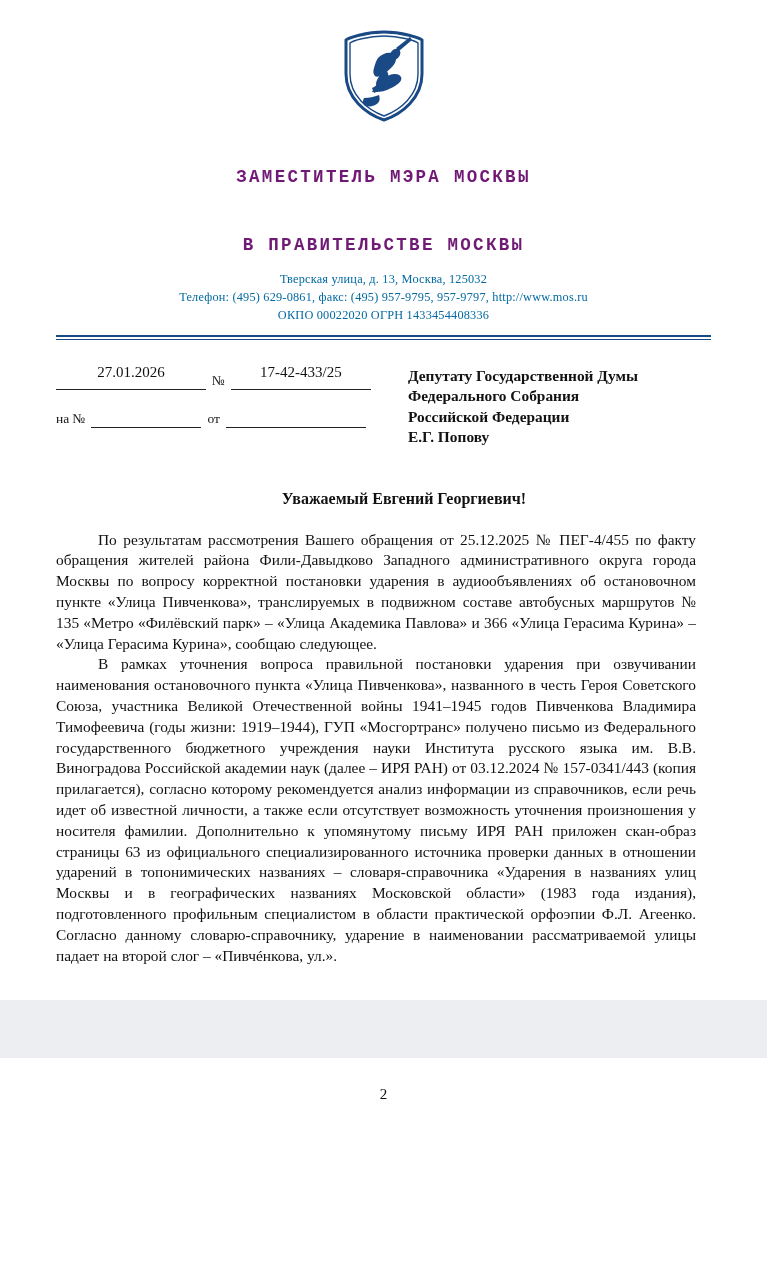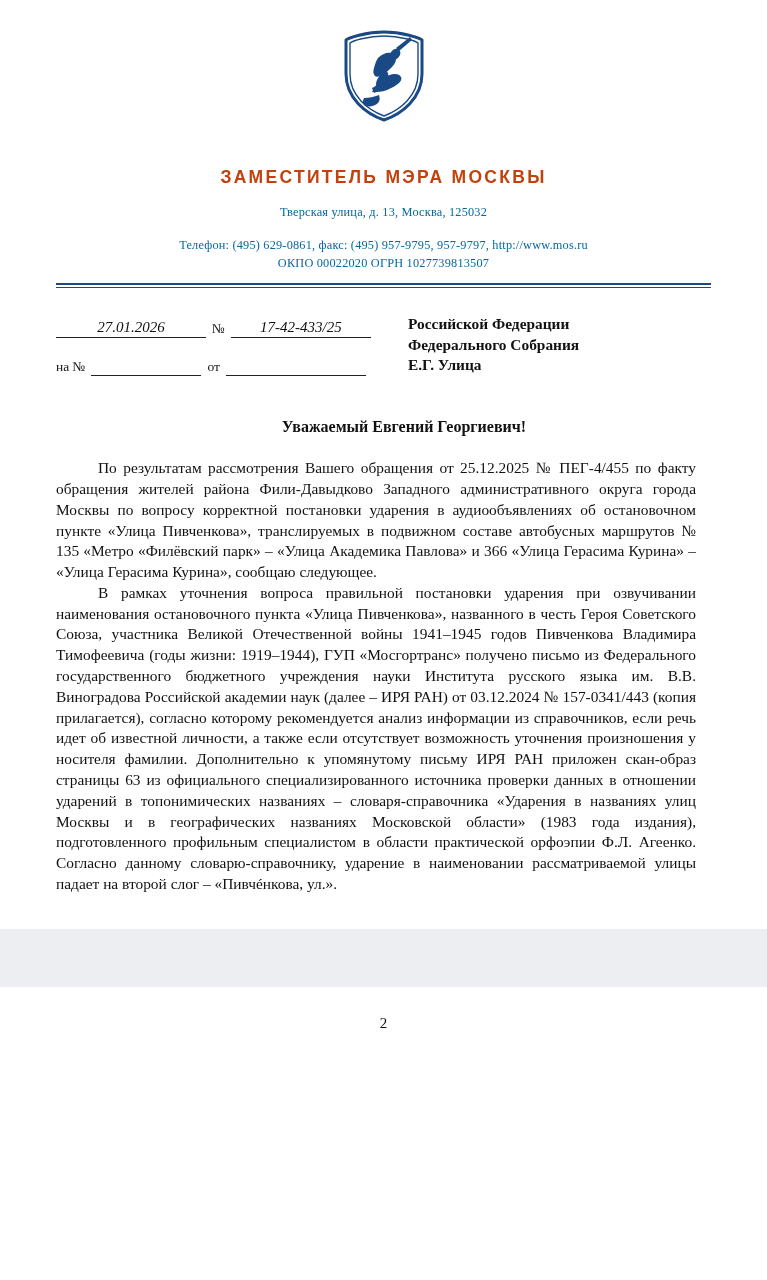--- a/index.html
+++ b/index.html
@@ -27,22 +27,22 @@
   }
   .emblem {
     width: 84px;
     height: 92px;
   }
   .letterhead {
     text-align: center;
     margin-top: 14px;
   }
   .lh-line {
-    color: #c2410c;
-    font-family: Liberation Sans, sans-serif;
+    color: #701a75;
+    font-family: Liberation Mono, monospace;
     font-weight: bold;
     font-size: 17.5px;
     letter-spacing: 2.3px;
     line-height: 1.35;
     margin-top: 44px;
   }
   .lh-addr {
     margin-top: 14px;
     color: #0369a1;
     font-size: 12.3px;
@@ -72,22 +72,21 @@
     height: 24px;
   }
   .meta-row.second {
     margin-top: 14px;
     font-size: 13.5px;
   }
   .fld {
     border-bottom: 1px solid #222;
     display: inline-block;
     text-align: center;
-    padding-bottom: 1px;
-    font-style: italic;
+    padding-bottom: 8px;
   }
   .fld.date  { width: 150px; }
   .fld.num   { width: 140px; }
   .fld.na    { width: 110px; }
   .fld.ot    { width: 140px; }
   .lbl {
     padding: 0 6px 1px 6px;
     font-size: 13.5px;
   }
   .meta-right {
@@ -146,45 +145,47 @@
         <path d="M54 18 l14-11 2 3 -13 11z"></path>
         <path d="M30 58 l8-4 3 5 -9 4z"></path>
         <path d="M22 68 c5 0 10-1 15-3 1 3 1 6-1 8 -3 3-8 4-12 3 -3-1-4-4-2-8z"></path>
         <path d="M44 40 c2 2 3 5 2 8 -1 3-4 6-8 8 -2 1-4 0-4-2 0-3 2-6 4-9 2-2 4-4 6-5z"></path>
       </g>
     </svg>
   </div>
 
   <div class="letterhead">
     <div class="lh-line">ЗАМЕСТИТЕЛЬ МЭРА МОСКВЫ</div>
+    <div class="lh-line">В ПРАВИТЕЛЬСТВЕ МОСКВЫ</div>
     <div class="lh-addr">Тверская улица, д. 13, Москва, 125032</div>
-    <div class="lh-addr" style="margin-top:16px">Телефон: (495) 629-0861, факс: (495) 957-9795, 957-9797, http://www.mos.ru</div>
-    <div class="lh-addr" style="margin-top:0">ОКПО 00022020 ОГРН 1027739813507</div>
+    <div class="lh-addr" style="margin-top:0">Телефон: (495) 629-0861, факс: (495) 957-9795, 957-9797, http://www.mos.ru</div>
+    <div class="lh-addr" style="margin-top:0">ОКПО 00022020 ОГРН 1433454408336</div>
   </div>
 
   <div class="rule"></div>
 
   <div class="meta">
     <div class="meta-left">
       <div class="meta-row">
         <span class="fld date">27.01.2026</span>
         <span class="lbl">№</span>
         <span class="fld num">17-42-433/25</span>
       </div>
       <div class="meta-row second">
         <span class="lbl" style="padding-left:0">на №</span>
         <span class="fld na"></span>
         <span class="lbl">от</span>
         <span class="fld ot"></span>
       </div>
     </div>
     <div class="meta-right">
+      <div>Депутату Государственной Думы</div>
+      <div>Федерального Собрания</div>
       <div>Российской Федерации</div>
-      <div>Федерального Собрания</div>
-      <div>Е.Г. Улица</div>
+      <div>Е.Г. Попову</div>
     </div>
   </div>
 
   <div class="salutation">Уважаемый Евгений Георгиевич!</div>
 
   <div class="body-text">
     <p>По результатам рассмотрения Вашего обращения от 25.12.2025 № ПЕГ-4/455 по факту обращения жителей района Фили-Давыдково Западного административного округа города Москвы по вопросу корректной постановки ударения в аудиообъявлениях об остановочном пункте «Улица Пивченкова», транслируемых в подвижном составе автобусных маршрутов № 135 «Метро «Филёвский парк» – «Улица Академика Павлова» и 366 «Улица Герасима Курина» – «Улица Герасима Курина», сообщаю следующее.</p>
     <p>В рамках уточнения вопроса правильной постановки ударения при озвучивании наименования остановочного пункта «Улица Пивченкова», названного в честь Героя Советского Союза, участника Великой Отечественной войны 1941–1945 годов Пивченкова Владимира Тимофеевича (годы жизни: 1919–1944), ГУП «Мосгортранс» получено письмо из Федерального государственного бюджетного учреждения науки Института русского языка им. В.В. Виноградова Российской академии наук (далее – ИРЯ РАН) от 03.12.2024 № 157-0341/443 (копия прилагается), согласно которому рекомендуется анализ информации из справочников, если речь идет об известной личности, а также если отсутствует возможность уточнения произношения у носителя фамилии. Дополнительно к упомянутому письму ИРЯ РАН приложен скан-образ страницы 63 из официального специализированного источника проверки данных в отношении ударений в топонимических названиях – словаря-справочника «Ударения в названиях улиц Москвы и в географических названиях Московской области» (1983 года издания), подготовленного профильным специалистом в области практической орфоэпии Ф.Л. Агеенко. Согласно данному словарю-справочнику, ударение в наименовании рассматриваемой улицы падает на второй слог – «Пивчéнкова, ул.».</p>
   </div>
 

